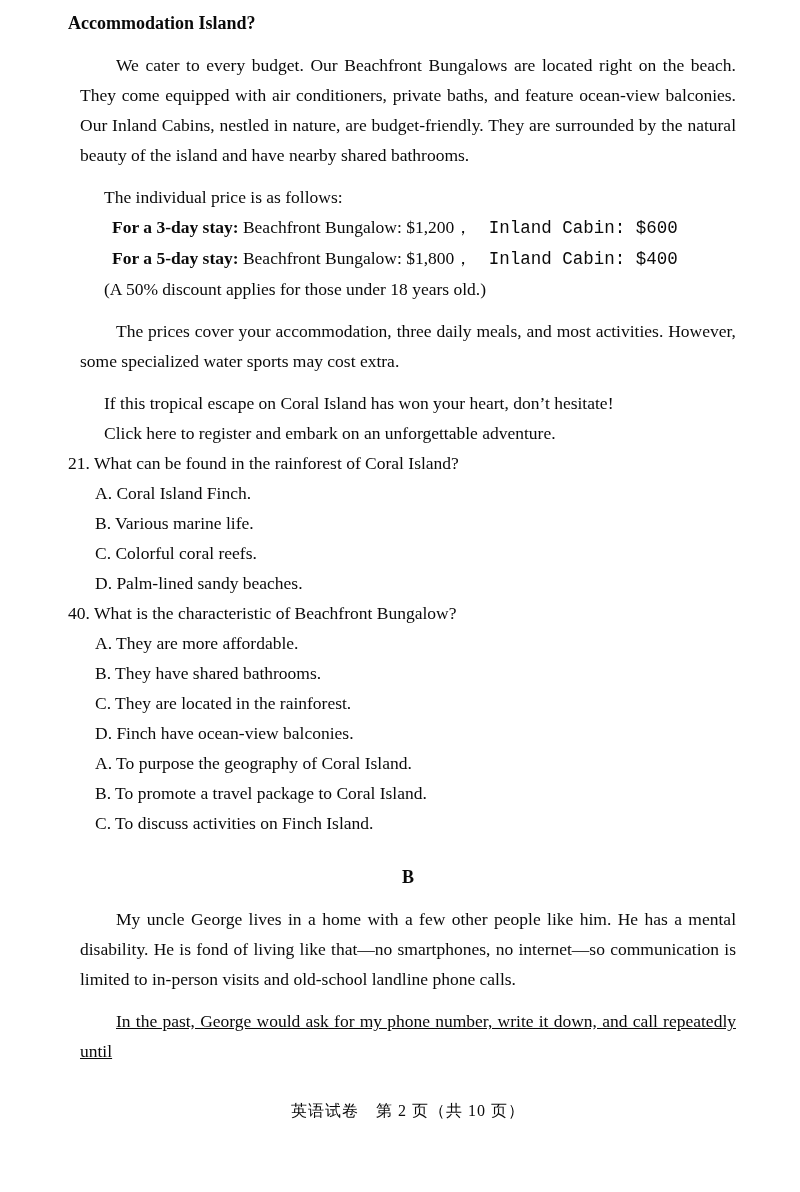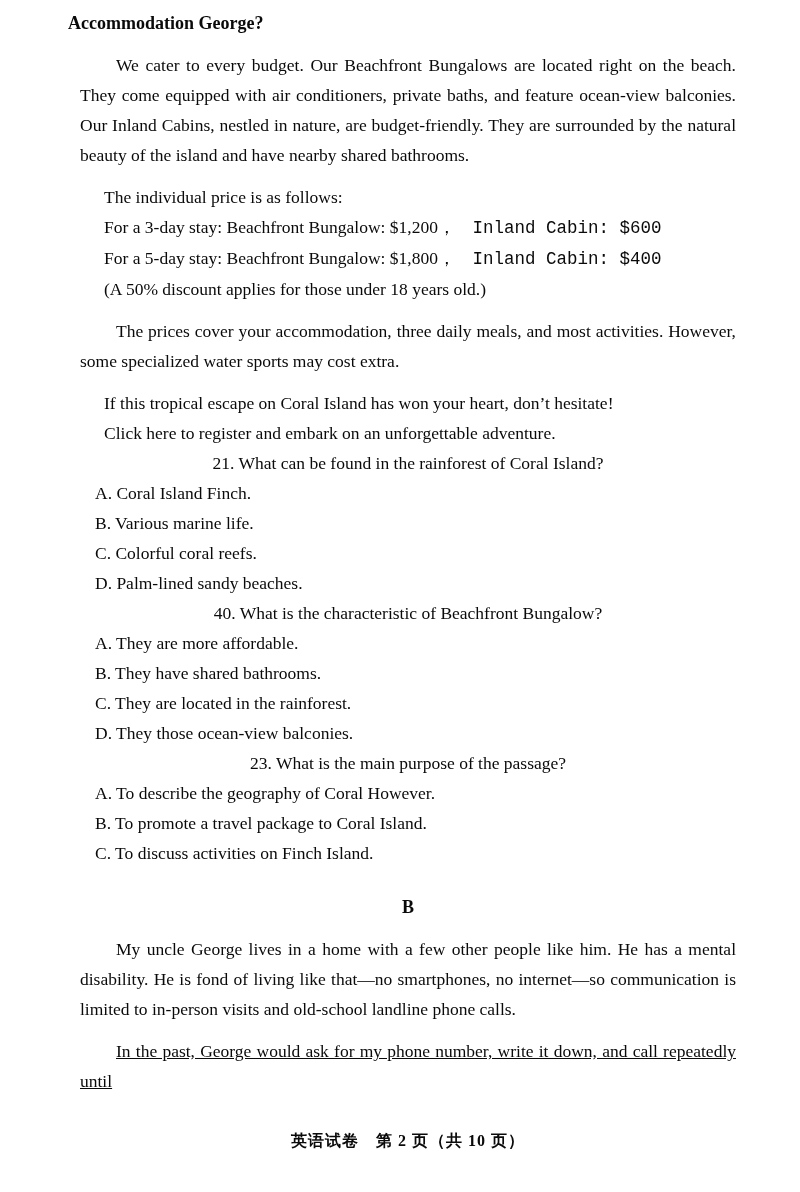--- a/index.html
+++ b/index.html
@@ -31,49 +31,49 @@
   }
   .para {
     margin: 12px;
     text-align: justify;
     text-indent: 36px;
   }
   .line {
     margin: 0;
     padding-left: 36px;
   }
-  .bold { font-weight: normal; }
+  .bold { font-weight: bold; margin-left: 8px; }
   .price-cabin { margin-left: 17px; font-family: Liberation Mono, monospace; }
-  .q-stem { margin: 0; text-align: center; }
+  .q-stem { margin: 0; }
   .q-num { display: inline; }
   .option {
     margin: 0;
     padding-left: 27px;
   }
   .section-label {
     margin: 24px 0 0 0;
     text-align: center;
     font-weight: bold;
     font-size: 18px;
   }
   .para-b2 { margin-top: 5px; text-decoration: underline; }
   .footer {
     margin: 30px 0 0 0;
     text-align: center;
-    font-weight: bold;
+    font-weight: normal;
     font-size: 16px;
     letter-spacing: 1px;
   }
 </style>
 </head>
 <body>
 
 <div class="page">
 
-  <h2 class="passage-heading">Accommodation George?</h2>
+  <h2 class="passage-heading">Accommodation Island?</h2>
 
   <p class="para">We cater to every budget. Our Beachfront Bungalows are located right on the beach. They come equipped with air conditioners, private baths, and feature ocean-view balconies. Our Inland Cabins, nestled in nature, are budget-friendly. They are surrounded by the natural beauty of the island and have nearby shared bathrooms.</p>
 
   <p class="line">The individual price is as follows:</p>
 
   <p class="line"><span class="bold">For a 3-day stay:</span><span> Beachfront Bungalow: $1,200，</span><span class="price-cabin">Inland Cabin: $600</span></p>
 
   <p class="line"><span class="bold">For a 5-day stay:</span><span> Beachfront Bungalow: $1,800，</span><span class="price-cabin">Inland Cabin: $400</span></p>
 
   <p class="line">(A 50% discount applies for those under 18 years old.)</p>
@@ -89,26 +89,25 @@
     <p class="option">B. Various marine life.</p>
     <p class="option">C. Colorful coral reefs.</p>
     <p class="option">D. Palm-lined sandy beaches.</p>
   </div>
 
   <div class="question">
     <p class="q-stem"><span class="q-num">40.</span> <span>What is the characteristic of Beachfront Bungalow?</span></p>
     <p class="option">A. They are more affordable.</p>
     <p class="option">B. They have shared bathrooms.</p>
     <p class="option">C. They are located in the rainforest.</p>
-    <p class="option">D. They those ocean-view balconies.</p>
+    <p class="option">D. Finch have ocean-view balconies.</p>
   </div>
 
   <div class="question">
-    <p class="q-stem"><span class="q-num">23.</span> <span>What is the main purpose of the passage?</span></p>
-    <p class="option">A. To describe the geography of Coral However.</p>
+    <p class="option">A. To purpose the geography of Coral Island.</p>
     <p class="option">B. To promote a travel package to Coral Island.</p>
     <p class="option">C. To discuss activities on Finch Island.</p>
   </div>
 
   <p class="section-label">B</p>
 
   <p class="para">My uncle George lives in a home with a few other people like him. He has a mental disability. He is fond of living like that—no smartphones, no internet—so communication is limited to in-person visits and old-school landline phone calls.</p>
 
   <p class="para para-b2">In the past, George would ask for my phone number, write it down, and call repeatedly until</p>
 

